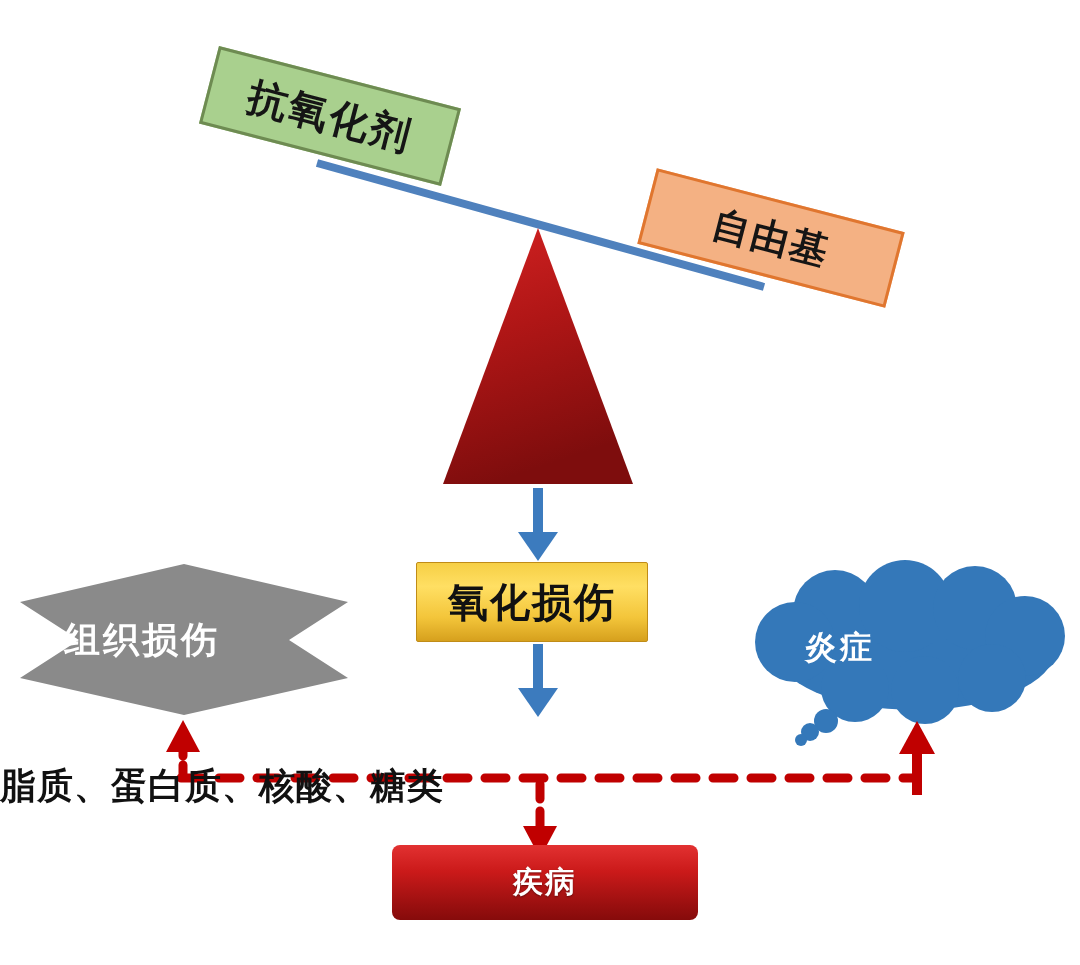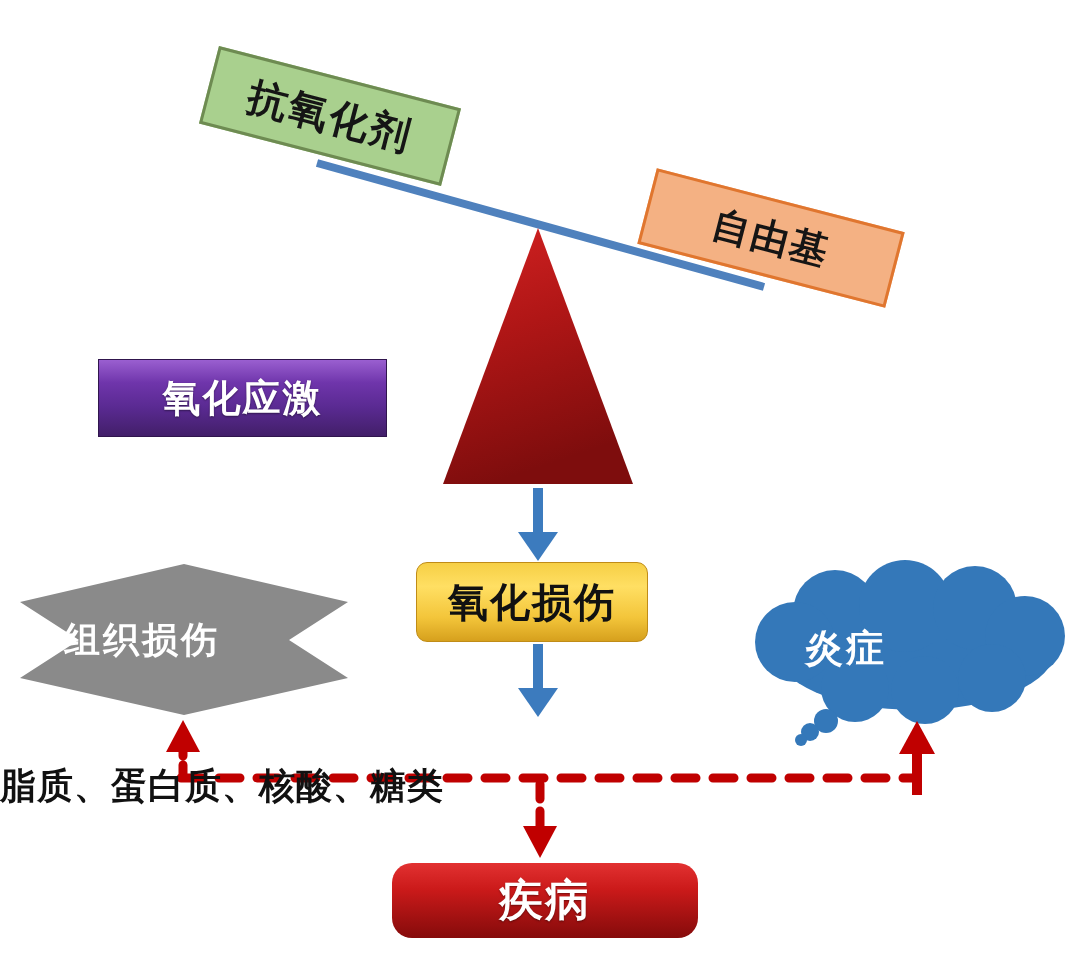--- a/index.html
+++ b/index.html
@@ -32,58 +32,55 @@
   .box-purple{
     left:98px;top:359px;width:289px;height:78px;
     background:linear-gradient(180deg,#9a5fd0 0%,#6f35ab 30%,#5a2a92 62%,#421f69 100%);
     border:1px solid #30154d;
     font-size:38px;color:#ffffff;
     text-shadow:0 1px 2px rgba(0,0,0,.45);
   }
   .box-yellow{
     left:416px;top:562px;width:232px;height:80px;
     background:linear-gradient(180deg,#f6cf45 0%,#ffdf63 30%,#f3c53a 70%,#d6a01d 100%);
-    border:1px solid #c08c17;border-radius:11px;
+    border:1px solid #c08c17;border-radius:2px;
     font-size:40px;color:#111111;
   }
   .box-red{
-    left:392px;top:863px;width:306px;height:75px;
+    left:392px;top:845px;width:306px;height:75px;
     background:linear-gradient(180deg,#e23131 0%,#cb1a1a 35%,#9c1010 78%,#860b0b 100%);
-    border-radius:20px;
-    font-size:44px;color:#ffffff;
+    border-radius:8px;
+    font-size:30px;color:#ffffff;
     text-shadow:0 1px 2px rgba(0,0,0,.4);
     z-index:3;
   }
   .floating-label{
     position:absolute;z-index:3;
     display:flex;align-items:center;
     font-weight:800;color:#ffffff;letter-spacing:3px;
   }
   .label-star{left:64px;top:612px;width:240px;height:56px;font-size:36px;}
-  .label-cloud{left:805px;top:620px;width:220px;height:56px;font-size:38px;}
+  .label-cloud{left:805px;top:620px;width:220px;height:56px;font-size:32px;}
   .label-substrates{
     left:0;top:722px;width:1080px;height:48px;
     color:#111111;font-size:36px;letter-spacing:1px;z-index:3;margin-top:40px;
   }
 </style>
 </head>
 <body>
 
 <div class="canvas">
 
   <div class="box box-green">
     <span>抗氧化剂</span>
   </div>
   <div class="box box-orange">
     <span>自由基</span>
   </div>
 
-  <div class="box box-purple">
-    <span>氧化应激</span>
-  </div>
   <div class="box box-yellow">
     <span>氧化损伤</span>
   </div>
   <div class="box box-red">
     <span>疾病</span>
   </div>
 
   <svg class="layer-svg" width="1080" height="965" viewBox="0 0 1080 965">
     <defs>
       <linearGradient id="gradTri" x1="0" y1="0" x2="0.25" y2="1">

